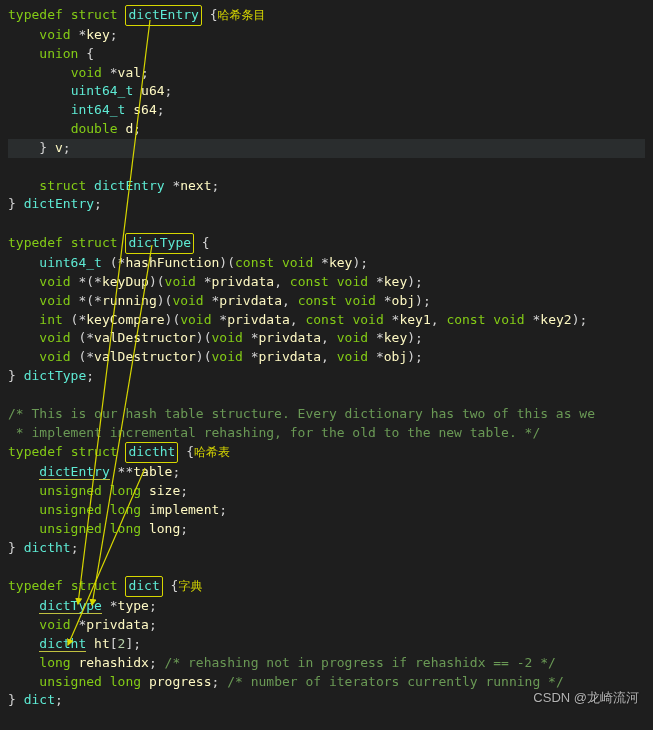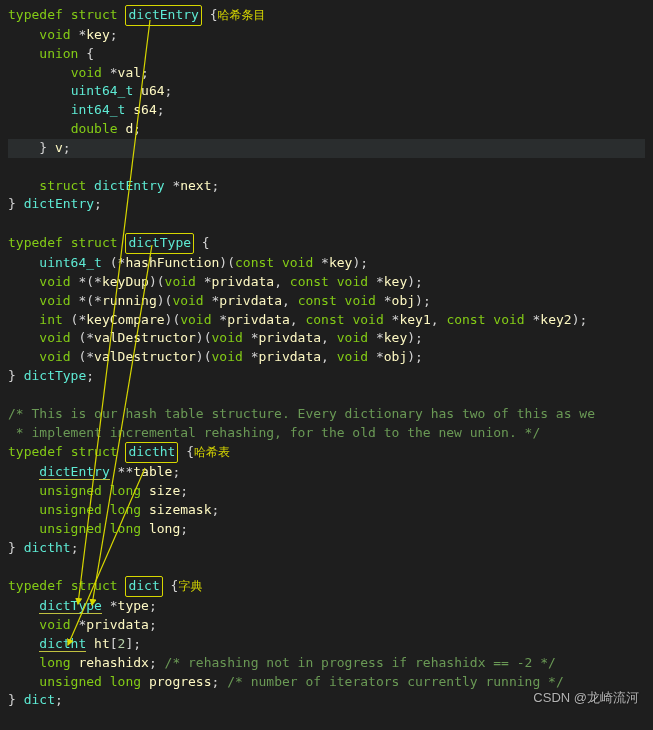--- a/index.html
+++ b/index.html
@@ -82,25 +82,25 @@
 <span><span class="kw">typedef</span> <span class="kw">struct</span> <span class="box type">dictType</span><span class="op"> {</span></span>
 <span>    <span class="type">uint64_t</span> (*<span class="fn">hashFunction</span>)(<span class="kw">const</span> <span class="kw">void</span> *<span class="id">key</span>);</span>
 <span>    <span class="kw">void</span> *(*<span class="fn">keyDup</span>)(<span class="kw">void</span> *<span class="id">privdata</span>, <span class="kw">const</span> <span class="kw">void</span> *<span class="id">key</span>);</span>
 <span>    <span class="kw">void</span> *(*<span class="fn">running</span>)(<span class="kw">void</span> *<span class="id">privdata</span>, <span class="kw">const</span> <span class="kw">void</span> *<span class="id">obj</span>);</span>
 <span>    <span class="kw">int</span> (*<span class="fn">keyCompare</span>)(<span class="kw">void</span> *<span class="id">privdata</span>, <span class="kw">const</span> <span class="kw">void</span> *<span class="id">key1</span>, <span class="kw">const</span> <span class="kw">void</span> *<span class="id">key2</span>);</span>
 <span>    <span class="kw">void</span> (*<span class="fn">valDestructor</span>)(<span class="kw">void</span> *<span class="id">privdata</span>, <span class="kw">void</span> *<span class="id">key</span>);</span>
 <span>    <span class="kw">void</span> (*<span class="fn">valDestructor</span>)(<span class="kw">void</span> *<span class="id">privdata</span>, <span class="kw">void</span> *<span class="id">obj</span>);</span>
 <span>} <span class="type">dictType</span>;</span>
 <span></span>
 <span class="cmt">/* This is our hash table structure. Every dictionary has two of this as we</span>
-<span class="cmt"> * implement incremental rehashing, for the old to the new union. */</span>
+<span class="cmt"> * implement incremental rehashing, for the old to the new table. */</span>
 <span><span class="kw">typedef</span> <span class="kw">struct</span> <span class="box type">dictht</span><span class="op"> {</span><span class="anno">哈希表</span></span>
 <span>    <span class="type ul">dictEntry</span> **<span class="id">table</span>;</span>
 <span>    <span class="kw">unsigned</span> <span class="kw">long</span> <span class="id">size</span>;</span>
-<span>    <span class="kw">unsigned</span> <span class="kw">long</span> <span class="id">sizemask</span>;</span>
+<span>    <span class="kw">unsigned</span> <span class="kw">long</span> <span class="id">implement</span>;</span>
 <span>    <span class="kw">unsigned</span> <span class="kw">long</span> <span class="id">long</span>;</span>
 <span>} <span class="type">dictht</span>;</span>
 <span></span>
 <span><span class="kw">typedef</span> <span class="kw">struct</span> <span class="box type">dict</span><span class="op"> {</span><span class="anno">字典</span></span>
 <span>    <span class="type ul">dictType</span> *<span class="id">type</span>;</span>
 <span>    <span class="kw">void</span> *<span class="id">privdata</span>;</span>
 <span>    <span class="type ul">dictht</span> <span class="id">ht</span>[<span class="num">2</span>];</span>
 <span>    <span class="kw">long</span> <span class="id">rehashidx</span>; <span class="cmt">/* rehashing not in progress if rehashidx == -2 */</span></span>
 <span>    <span class="kw">unsigned</span> <span class="kw">long</span> <span class="id">progress</span>; <span class="cmt">/* number of iterators currently running */</span></span>
 <span>} <span class="type">dict</span>;</span>

